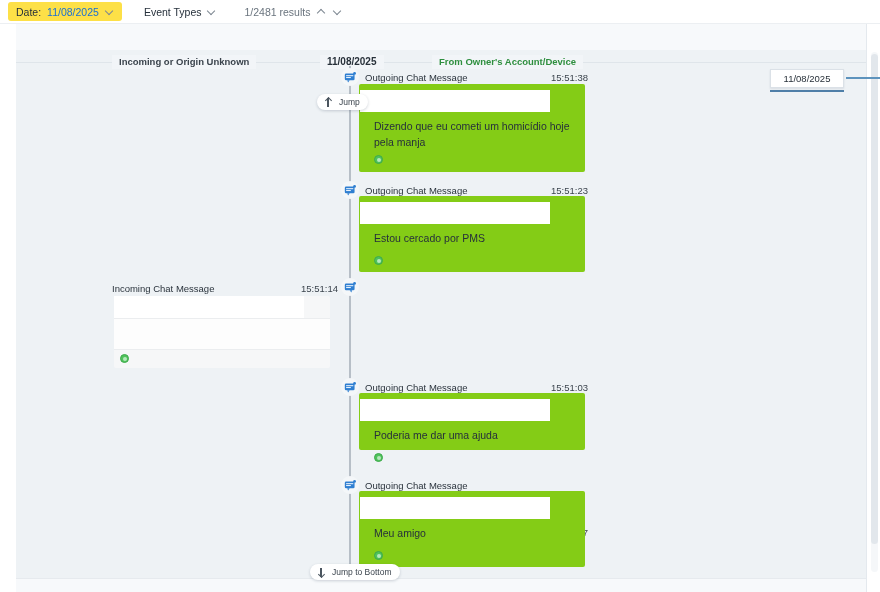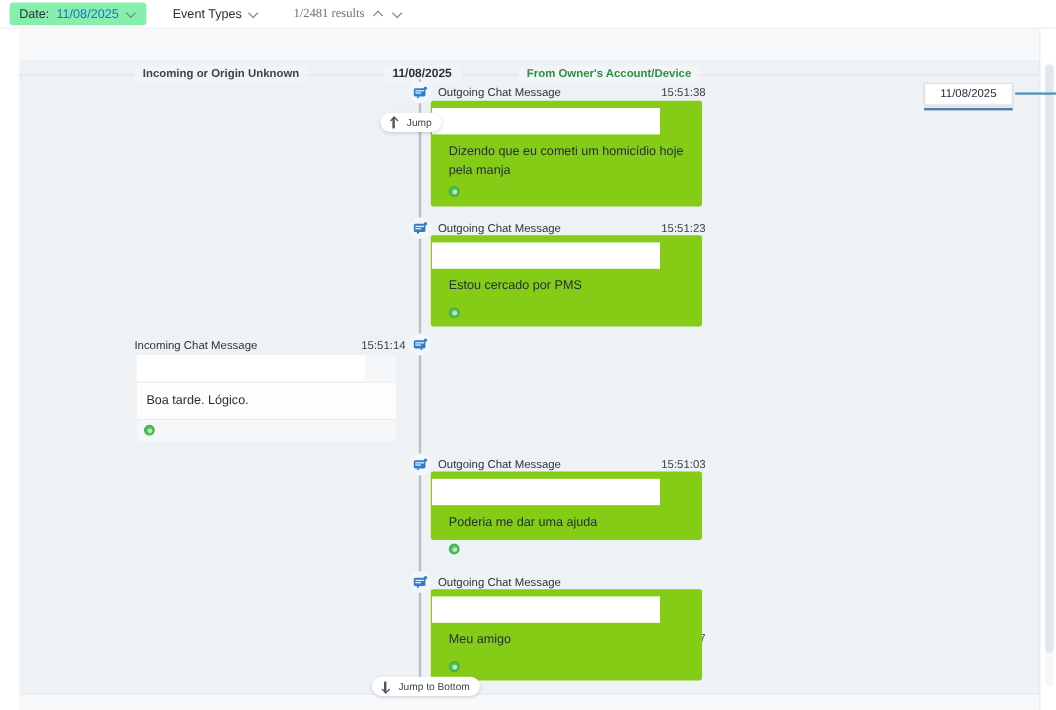--- a/index.html
+++ b/index.html
@@ -23,21 +23,21 @@
     z-index: 30;
   }
   .tb-chip {
     display: flex; align-items: center; gap: 6px;
     height: 19px; padding: 0 8px;
     border-radius: 3px;
     font-size: 10.5px;
     color: #26303b;
     white-space: nowrap;
   }
-  .tb-chip.active { background: #86efac; }
+  .tb-chip.active { background: #fde047; }
   .tb-chip .val { color: #1a6fd4; }
   .tb-plain {
     display: flex; align-items: center; gap: 7px;
     font-size: 10.5px; color: #6a747e;
     padding: 0 8px; white-space: nowrap;
   }
   .chev {
     display: inline-block; width: 9px; height: 9px;
     position: relative; flex: none;
   }
@@ -260,21 +260,21 @@
     <span>Date:</span>
     <span class="val">11/08/2025</span>
     <span class="chev"></span>
   </div>
 
   <div class="tb-chip" style="margin-left:14px;">
     <span>Event Types</span>
     <span class="chev"></span>
   </div>
 
-  <div class="tb-plain" style="margin-left:12px;font-family:Liberation Serif, serif;">
+  <div class="tb-plain" style="margin-left:12px;">
     <span>1/2481 results</span>
     <span class="chev up"></span>
     <span class="chev"></span>
   </div>
 
 </div>
 
 <div id="canvas">
 
   <div id="leftgutter"></div>
@@ -344,21 +344,20 @@
         <path d="M7 11.5 L10 11.5 L9 14 Z" fill="#2f7fd1"></path>
         <circle cx="13" cy="3" r="1.7" fill="#2f7fd1"></circle>
       </svg>
     </div>
     <div class="ev-title" style="left:112px; top:259px;">Incoming Chat Message</div>
     <div class="ev-time" style="left:301px; top:259px;">15:51:14</div>
 
     <div class="card-in" style="top:272px; height:72px;">
       <div class="redact"></div>
       <div class="inner"></div>
-      <div class="msgtext">Boa tarde. Lógico.</div>
       <div class="wa" style="left:6px; top:58px;"></div>
     </div>
   </div>
 
   <div class="event">
     <div class="ev-node" style="top:354px;">
       <svg width="13" height="13" viewBox="0 0 16 16" aria-hidden="true">
         <rect x="1" y="3" width="12" height="8.5" rx="1.6" fill="#2f7fd1"></rect>
         <rect x="2.6" y="5.1" width="8.8" height="1.3" fill="#e8f2fc"></rect>
         <rect x="2.6" y="7.4" width="5.8" height="1.3" fill="#e8f2fc"></rect>

